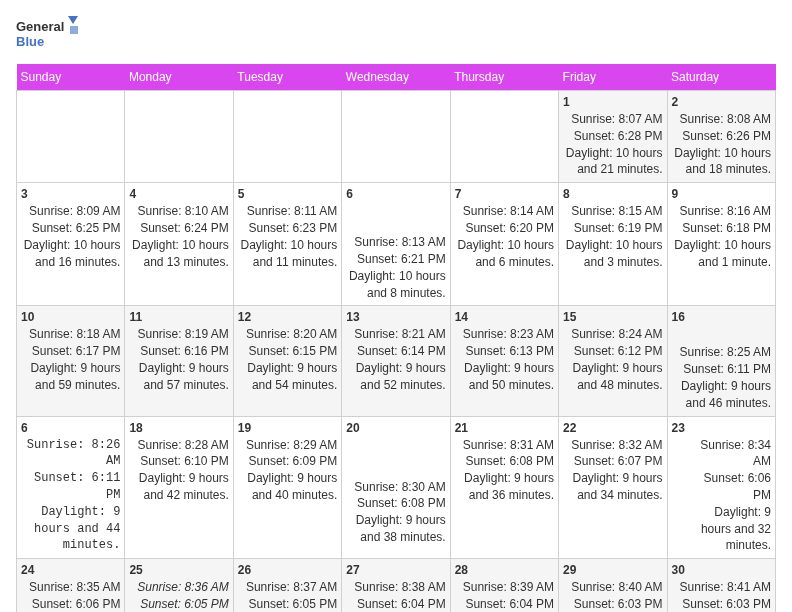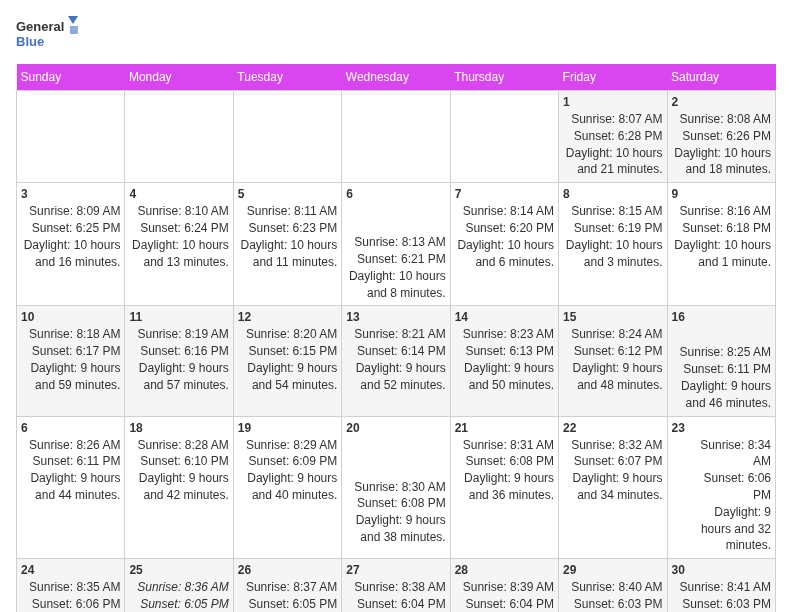--- a/index.html
+++ b/index.html
@@ -211,21 +211,21 @@
         <td>
           <span class="day-num">16</span>
           <div class="day-info" style="white-space: pre-line; margin-top: 20px;">Sunrise: 8:25 AM
 Sunset: 6:11 PM
 Daylight: 9 hours and 46 minutes.</div>
         </td>
       </tr>
       <tr>
         <td>
           <span class="day-num">6</span>
-          <div class="day-info" style="white-space: pre-line;">Sunrise: 8:26 AM
+          <div class="day-info" style="white-space: pre-line; font-family: Liberation Mono, monospace;">Sunrise: 8:26 AM
 Sunset: 6:11 PM
 Daylight: 9 hours and 44 minutes.</div>
         </td>
         <td>
           <span class="day-num">18</span>
           <div class="day-info" style="white-space: pre-line;">Sunrise: 8:28 AM
 Sunset: 6:10 PM
 Daylight: 9 hours and 42 minutes.</div>
         </td>
         <td>

